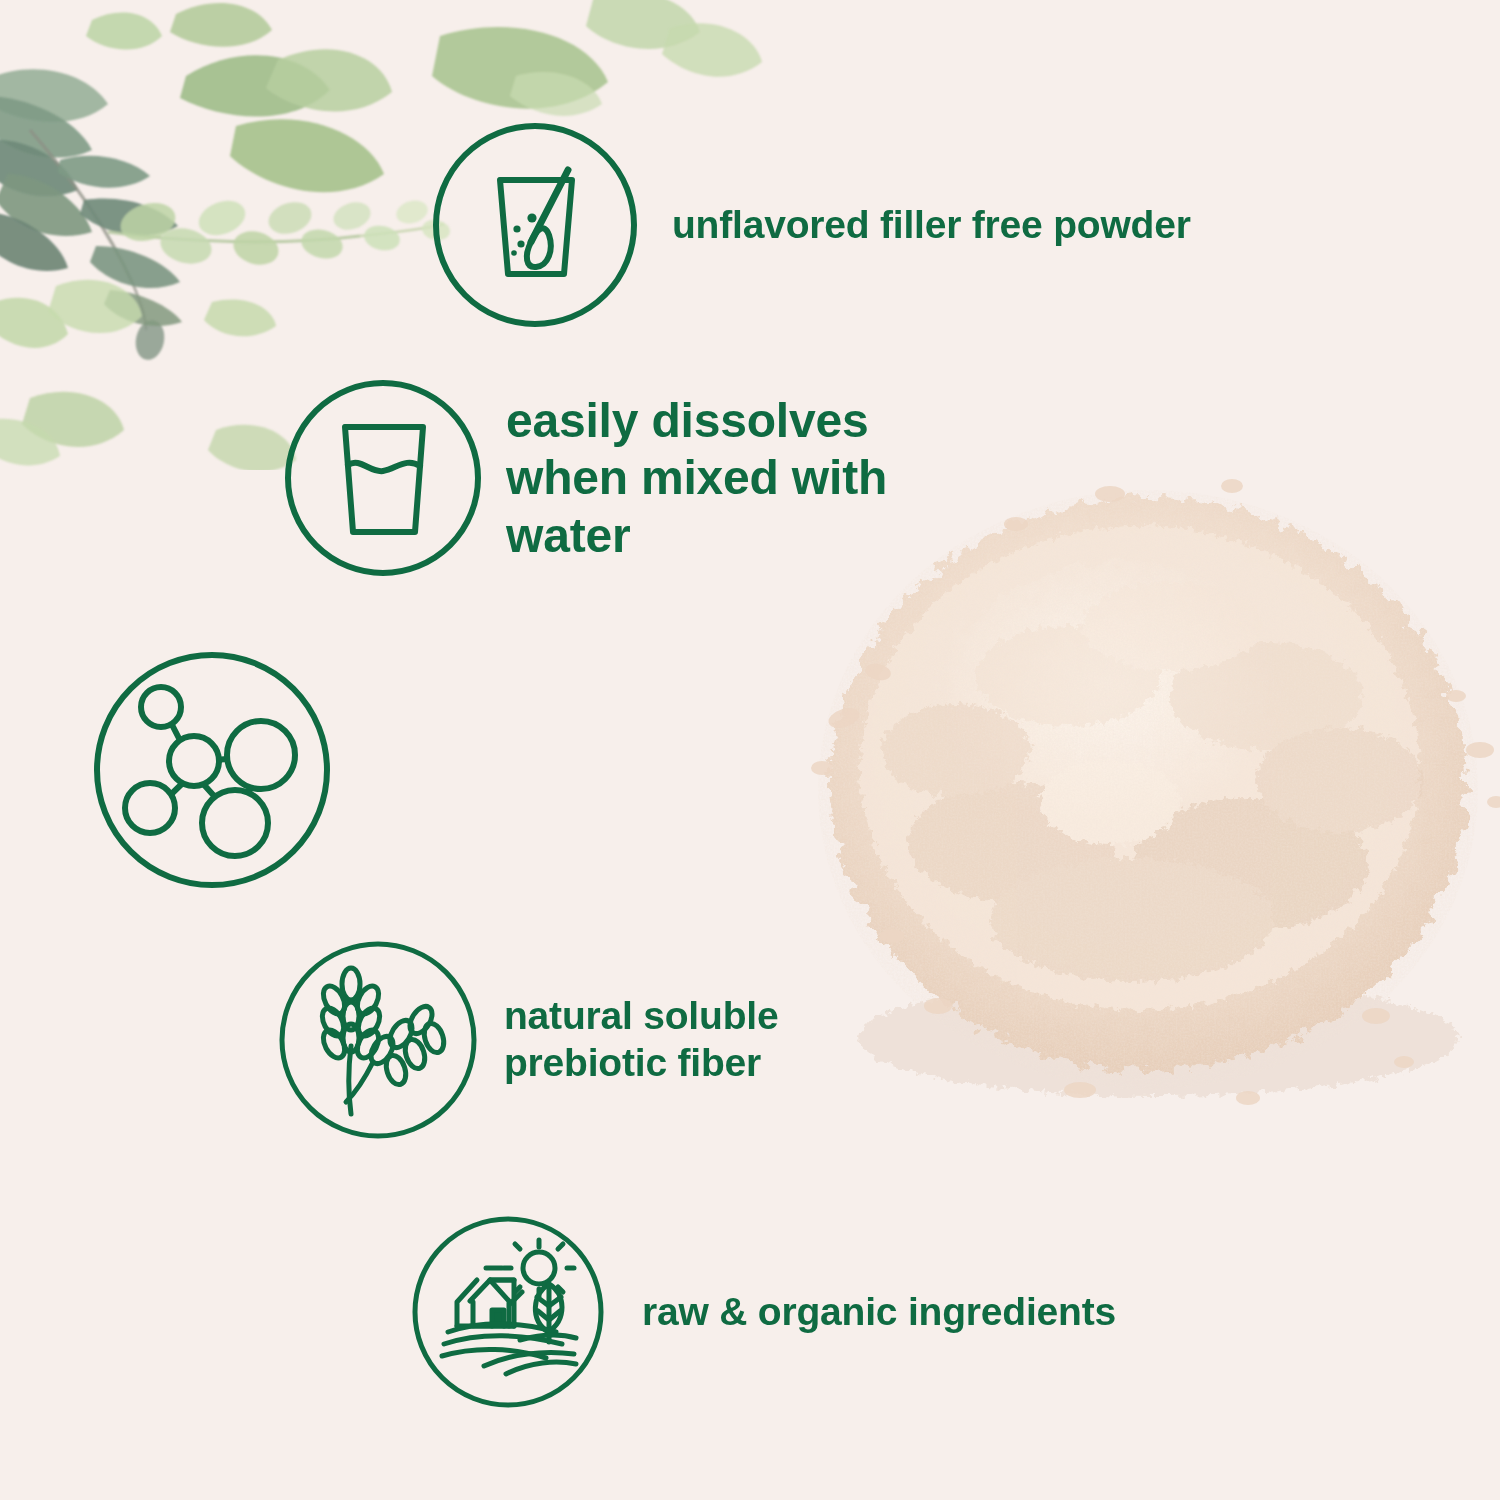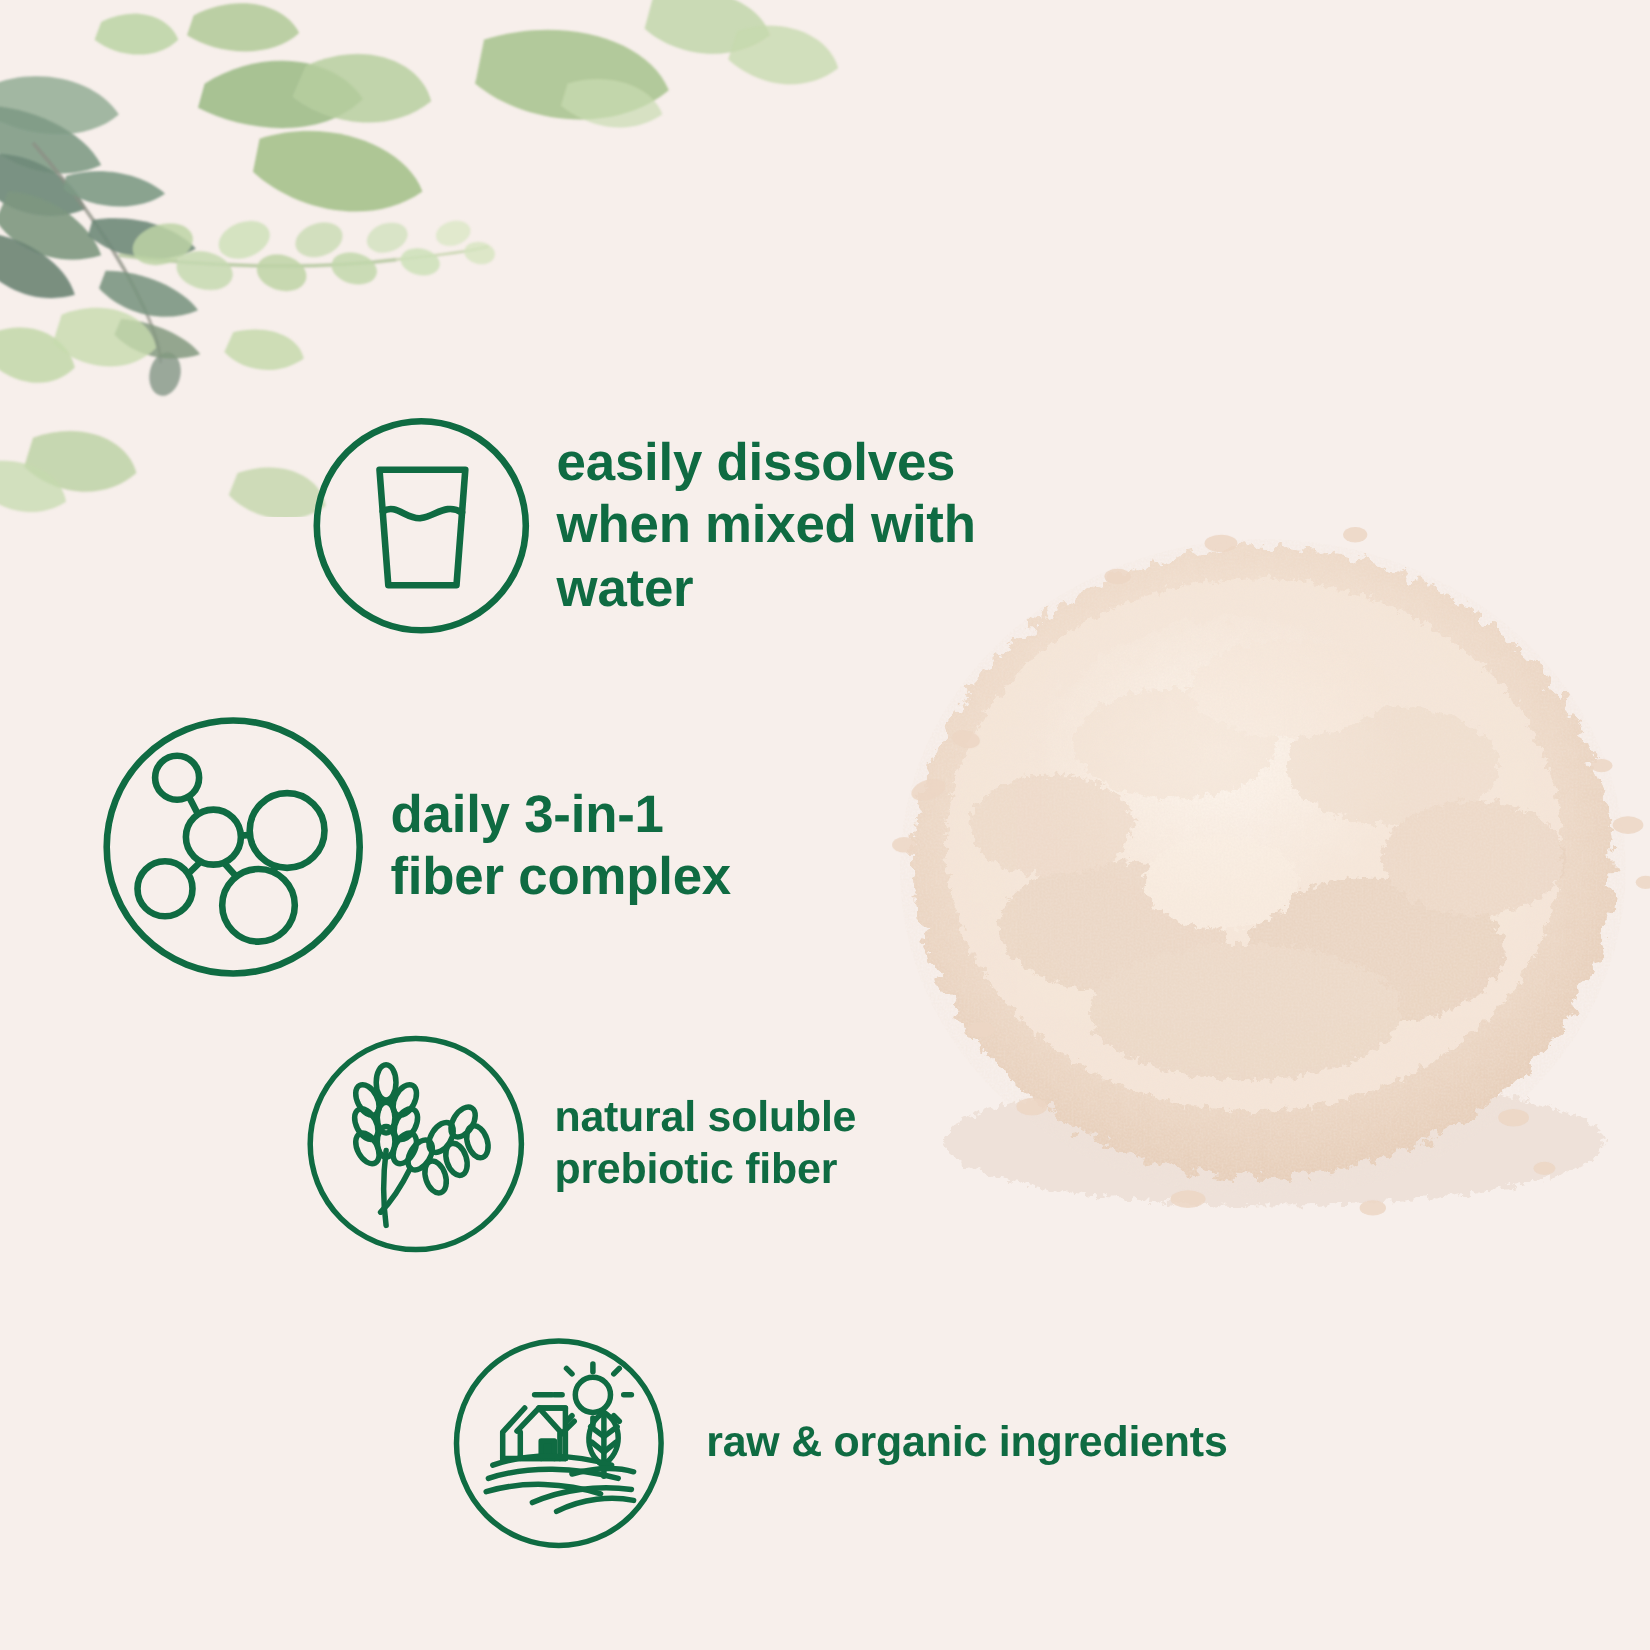--- a/index.html
+++ b/index.html
@@ -172,20 +172,39 @@
       <ellipse cx="236" cy="74" rx="12" ry="7"></ellipse>
       <ellipse cx="158" cy="556" rx="14" ry="8"></ellipse>
       <ellipse cx="300" cy="640" rx="16" ry="8"></ellipse>
       <ellipse cx="468" cy="648" rx="12" ry="7"></ellipse>
       <ellipse cx="596" cy="566" rx="14" ry="8"></ellipse>
       <ellipse cx="624" cy="612" rx="10" ry="6"></ellipse>
       <ellipse cx="112" cy="486" rx="12" ry="7"></ellipse>
     </g>
   </svg>
 
+  <div class="feature" id="feature-1">
+    <div class="badge">
+      <svg width="206" height="206" viewBox="0 0 206 206" fill="none" stroke="#0f6b42" stroke-width="6" stroke-linecap="round" stroke-linejoin="round">
+        <circle cx="103" cy="103" r="99"></circle>
+
+        <path d="M68 58 H140 L132 152 H76 Z"></path>
+
+        <path d="M136 48 L99 120" stroke-width="7"></path>
+
+        <path d="M99 120 C 92 134, 94 146, 104 145 C 116 144, 122 128, 117 113 C 112 100, 104 108, 99 120 Z" stroke-width="6"></path>
+
+        <circle cx="100" cy="96" r="4.6" fill="#0f6b42" stroke="none"></circle>
+        <circle cx="85" cy="107" r="3.6" fill="#0f6b42" stroke="none"></circle>
+        <circle cx="89" cy="122" r="3.6" fill="#0f6b42" stroke="none"></circle>
+        <circle cx="82" cy="131" r="2.8" fill="#0f6b42" stroke="none"></circle>
+      </svg>
+    </div>
+    <div class="label">unflavored filler free powder</div>
+  </div>
 
   <div class="feature" id="feature-2">
     <div class="badge">
       <svg width="198" height="198" viewBox="0 0 198 198" fill="none" stroke="#0f6b42" stroke-width="6" stroke-linecap="round" stroke-linejoin="round">
         <circle cx="99" cy="99" r="95"></circle>
 
         <path d="M61 48 H139 L131 153 H69 Z"></path>
 
         <path d="M64 86 C 76 78, 86 94, 99 92 C 112 90, 122 78, 136 87"></path>
       </svg>
@@ -206,22 +225,20 @@
         <path d="M104 126 L140 166"></path>
         <path d="M162 124 L150 157"></path>
 
         <circle cx="68" cy="56" r="20" fill="#f7efeb"></circle>
         <circle cx="101" cy="110" r="25" fill="#f7efeb"></circle>
         <circle cx="168" cy="104" r="34" fill="#f7efeb"></circle>
         <circle cx="57" cy="157" r="25" fill="#f7efeb"></circle>
         <circle cx="142" cy="172" r="33" fill="#f7efeb"></circle>
       </svg>
     </div>
-    <div class="label">daily 3-in-1
-fiber complex</div>
   </div>
 
   <div class="feature" id="feature-4">
     <div class="badge">
       <svg width="200" height="200" viewBox="0 0 200 200" fill="none" stroke="#0f6b42" stroke-width="5" stroke-linecap="round" stroke-linejoin="round">
         <circle cx="100" cy="100" r="96"></circle>
 
         <path d="M73 106 C 70 130, 70 152, 73 174"></path>
 
         <path d="M95 122 C 86 140, 78 152, 68 162"></path>

